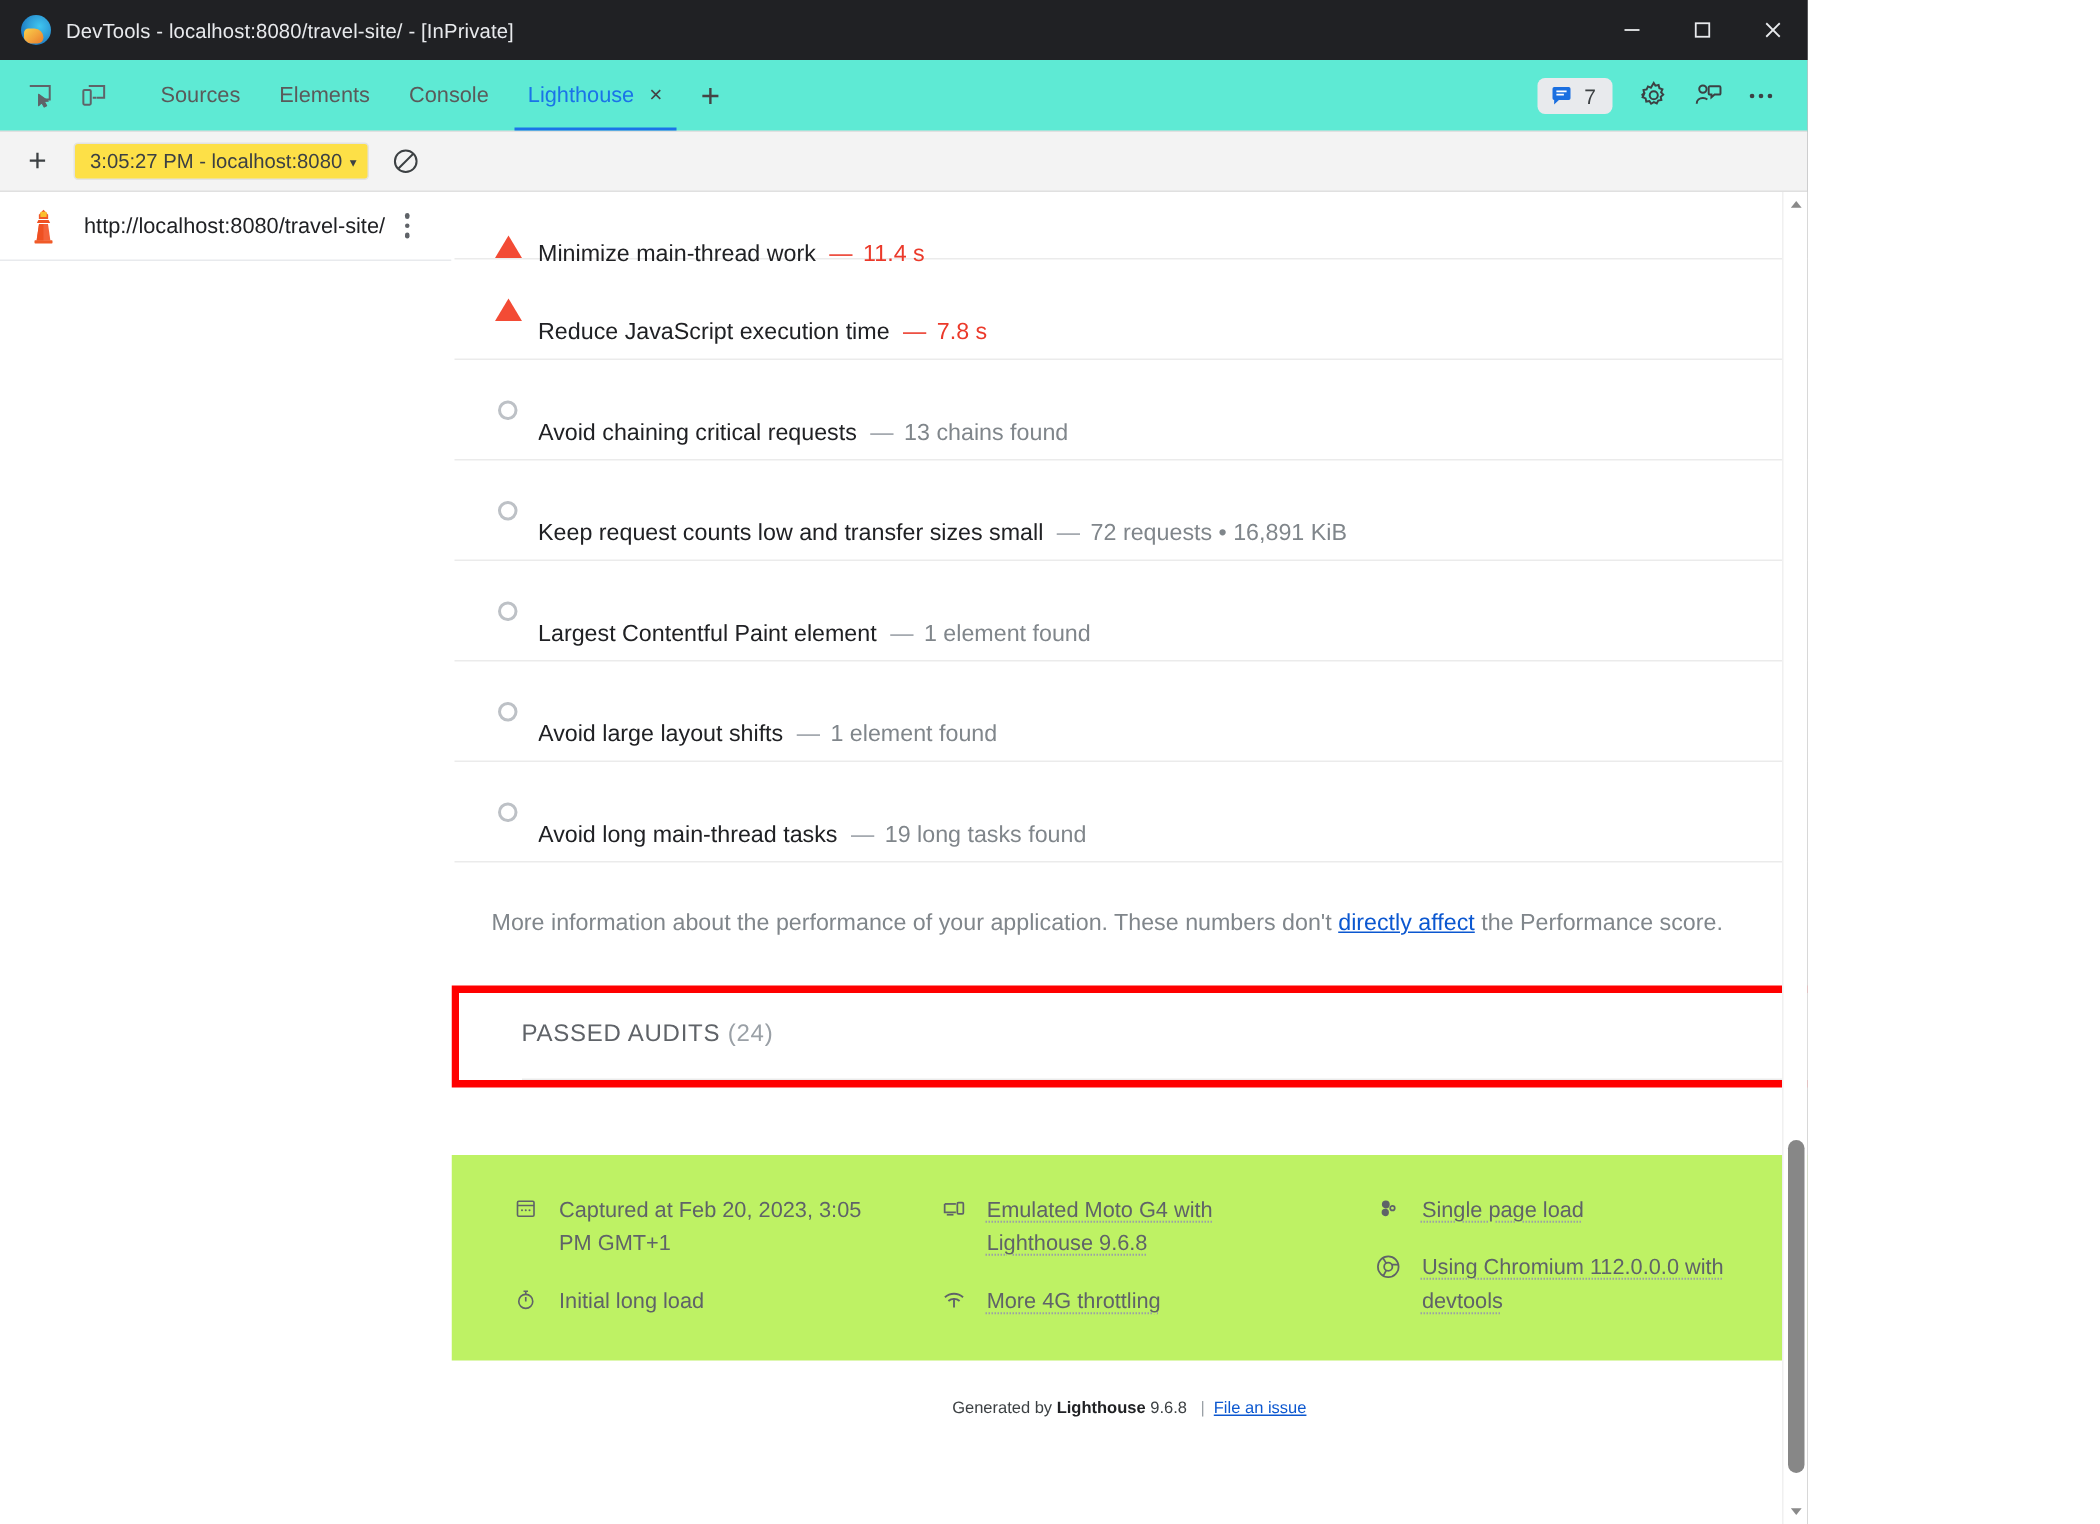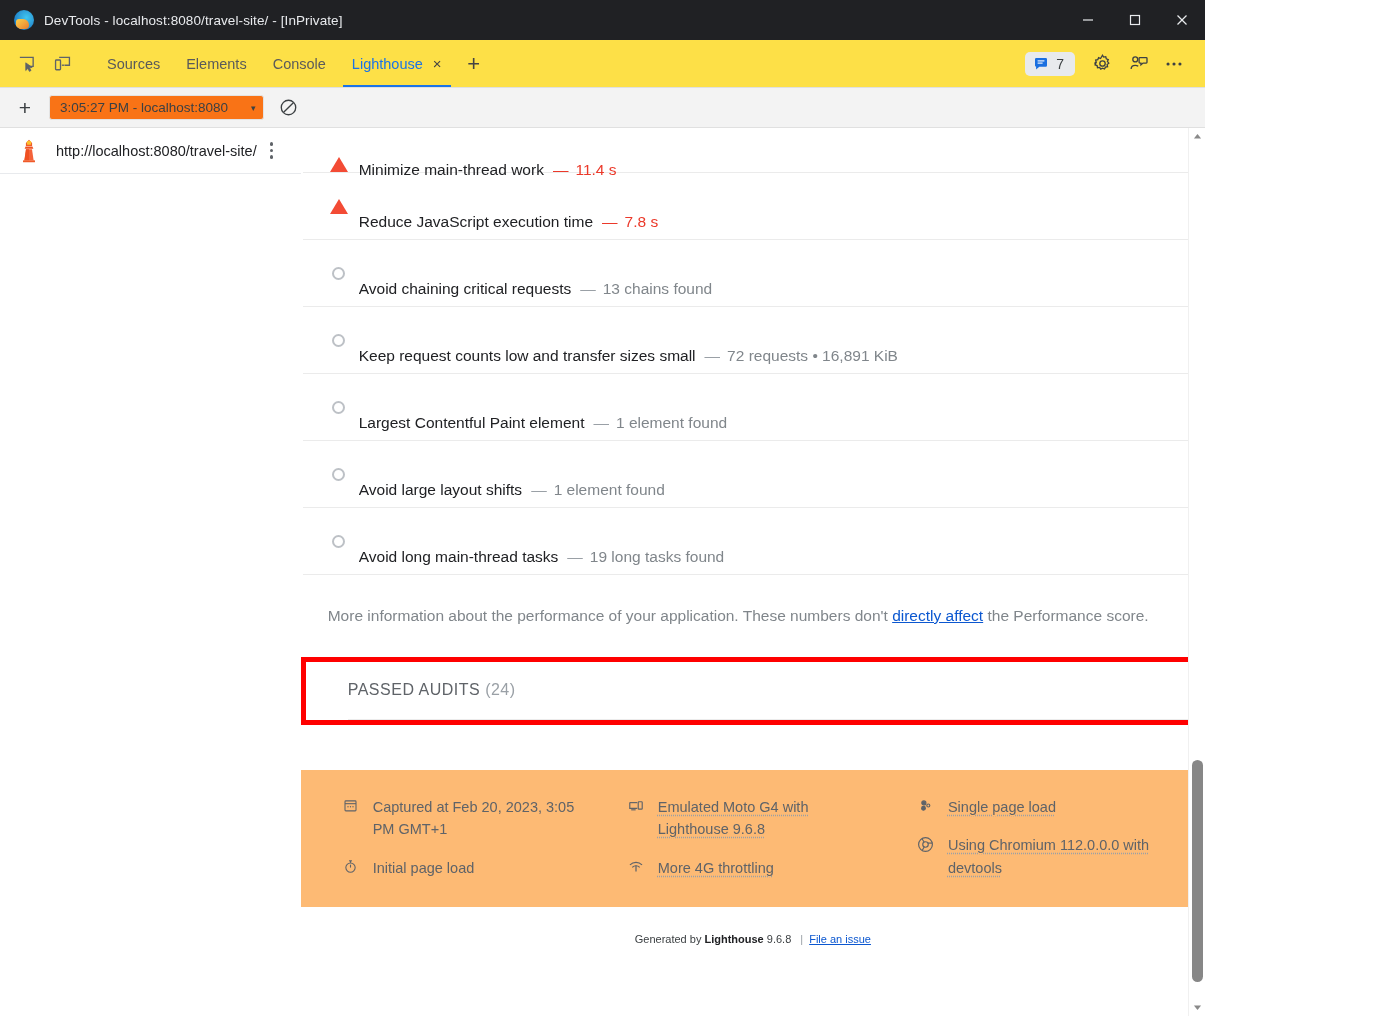--- a/index.html
+++ b/index.html
@@ -63,21 +63,21 @@
   
   .devtools-shell {
     flex: 1 1 auto;
     background: #f3f3f3;
     display: flex; flex-direction: column;
     border-radius: 0;
     overflow: hidden;
   }
   .tabstrip {
     height: 48px; flex: 0 0 48px;
-    background: #fde047;
+    background: #5eead4;
     display: flex; align-items: center;
     padding: 0 8px 0 10px;
     position: relative;
     border-bottom: 1px solid #e0e0e0;
   }
   .tb-icon-btn {
     width: 32px; height: 30px;
     display: flex; align-items: center; justify-content: center;
     margin-right: 4px;
     border-radius: 3px;
@@ -137,27 +137,27 @@
     border-bottom: 1px solid #e0e0e0;
   }
   .lh-plus {
     width: 32px; height: 28px;
     display: flex; align-items: center; justify-content: center;
     color: #3c4043; font-size: 21px; font-weight: 300; line-height: 1;
     margin-right: 8px;
   }
   .lh-select {
     height: 25px;
-    background: #f97316;
+    background: #fde047;
     border: 1px solid #e3e3e3;
     border-radius: 3px;
     display: flex; align-items: center;
     padding: 0 7px 0 10px;
     font-size: 13.5px; color: #3c4043;
-    gap: 23px;
+    gap: 5px;
   }
   .lh-select .caret { font-size: 9px; color: #3c4043; }
   .lh-clear {
     width: 34px; height: 30px; margin-left: 8px;
     display: flex; align-items: center; justify-content: center;
     color: #3c4043;
   }
 
   
   .report-wrap {
@@ -280,21 +280,21 @@
   }
   .passed-count { color: #9aa0a6; }
   .passed-show {
     margin-left: auto;
     font-size: 15.5px; color: #8b5cf6;
   }
 
   
   .meta-block {
     width: 960px; margin: 45px auto 0 auto;
-    background: #fdba74;
+    background: #bef264;
     padding: 26px 40px 28px 40px;
     display: flex;
     gap: 11px;
   }
   .meta-col { flex: 1 1 0; padding-right: 18px; }
   .meta-col:nth-child(2) { flex: 1.02 1 0; }
   .meta-col:nth-child(3) { flex: 1.12 1 0; }
   .meta-item {
     display: flex; align-items: flex-start;
     margin-bottom: 16px;
@@ -630,21 +630,21 @@
               </div>
               <div class="meta-item">
                 <div class="meta-ico">
                   <svg width="15" height="15" viewBox="0 0 18 18" fill="none" stroke="currentColor" stroke-width="1.3">
                     <circle cx="9" cy="10.3" r="5.6"></circle>
                     <line x1="9" y1="10.3" x2="9" y2="6.8"></line>
                     <line x1="7.2" y1="2.2" x2="10.8" y2="2.2"></line>
                     <line x1="9" y1="2.2" x2="9" y2="4.6"></line>
                   </svg>
                 </div>
-                <div class="meta-txt">Initial page load</div>
+                <div class="meta-txt">Initial long load</div>
               </div>
             </div>
 
             <div class="meta-col">
               <div class="meta-item">
                 <div class="meta-ico">
                   <svg width="16" height="16" viewBox="0 0 18 18" fill="none" stroke="currentColor" stroke-width="1.3">
                     <path d="M2 5.2h8.4"></path>
                       <path d="M2 5.2v6.4h8.4"></path>
                       <path d="M3.6 13.3h5"></path>

